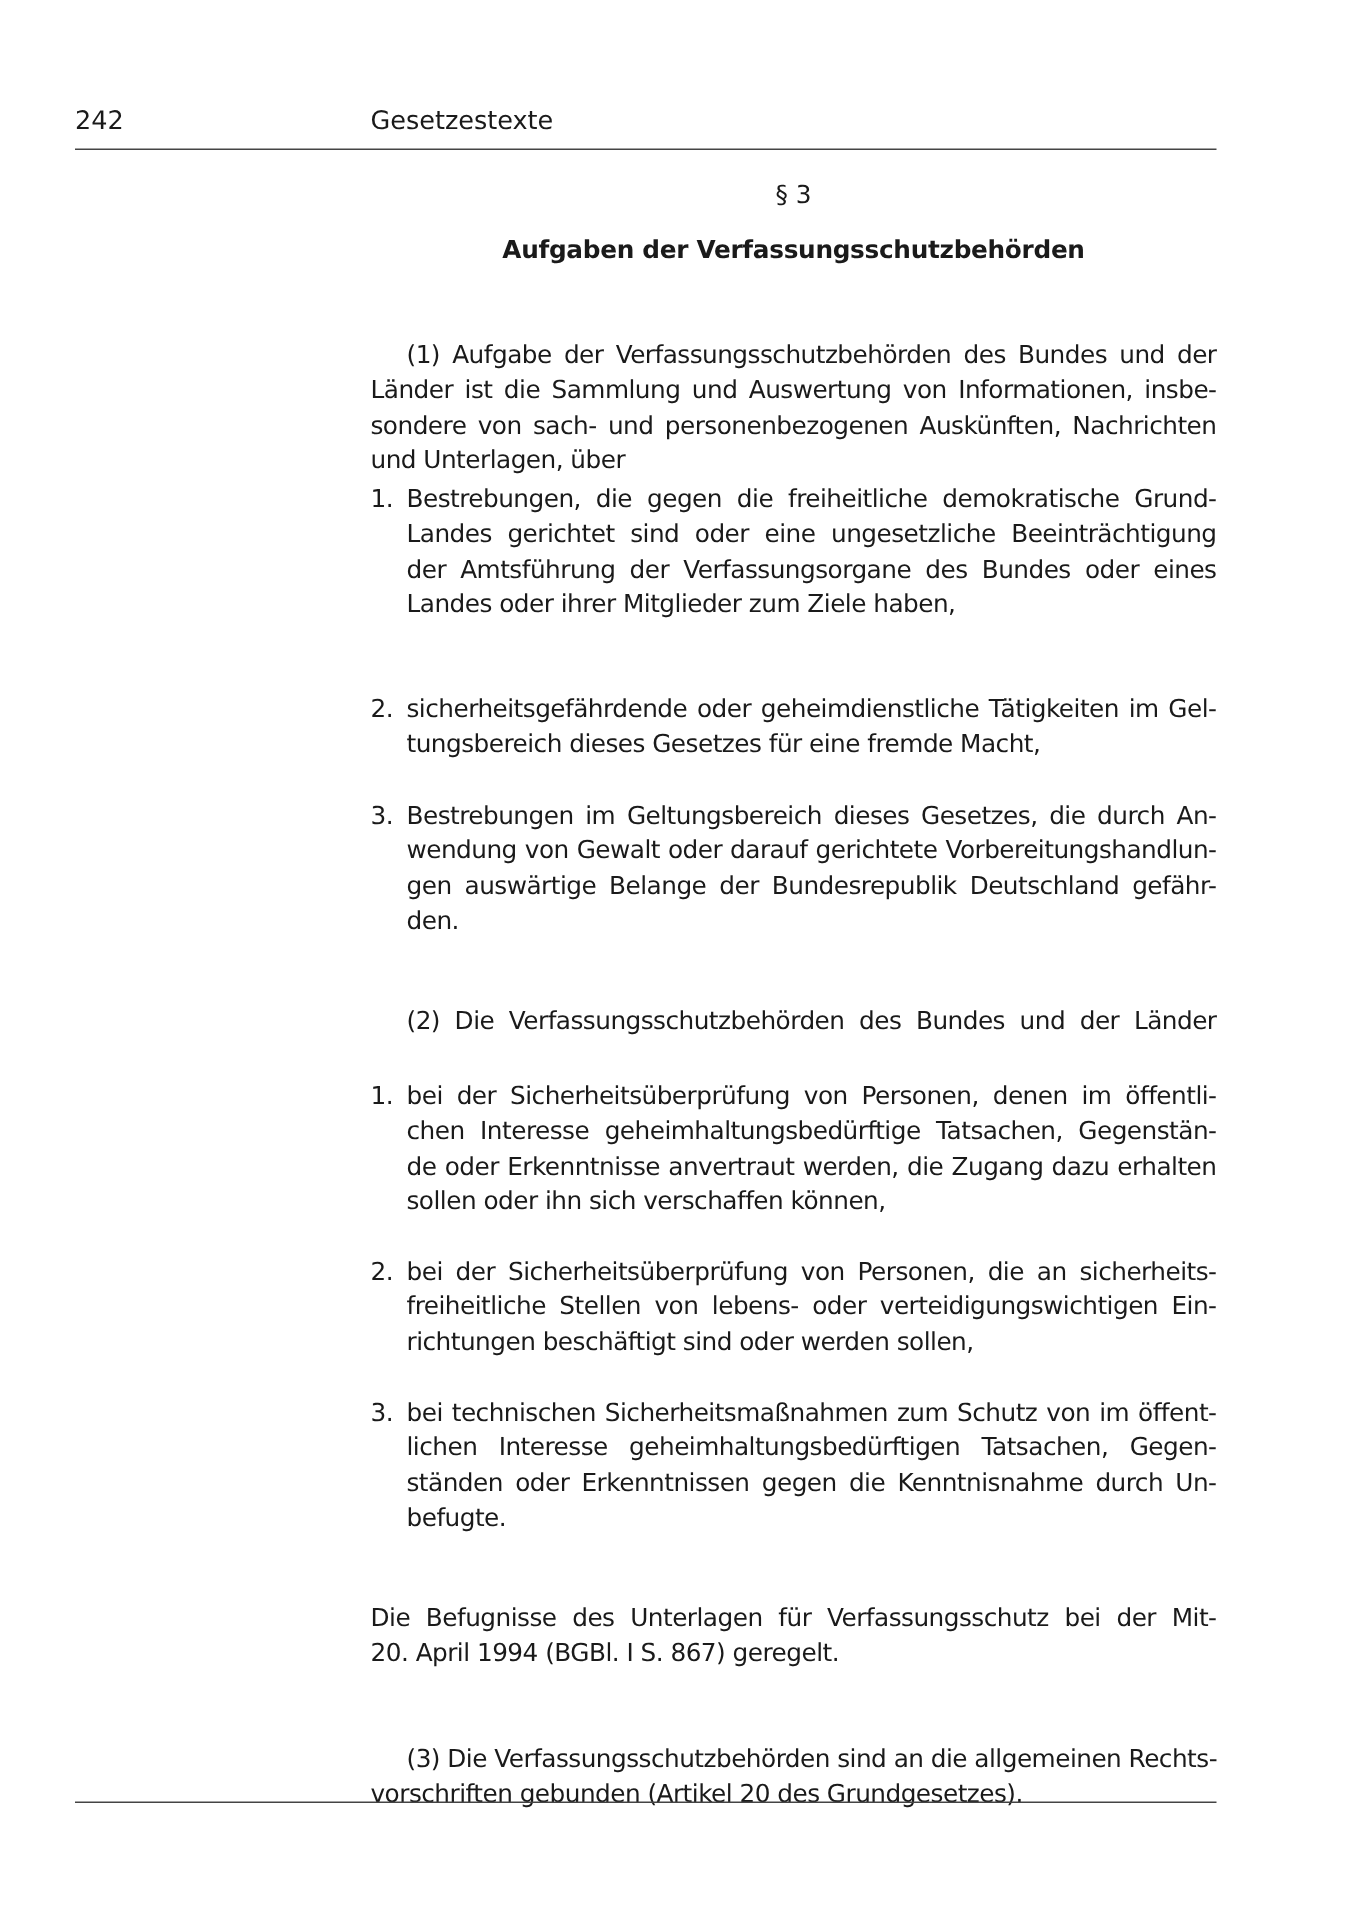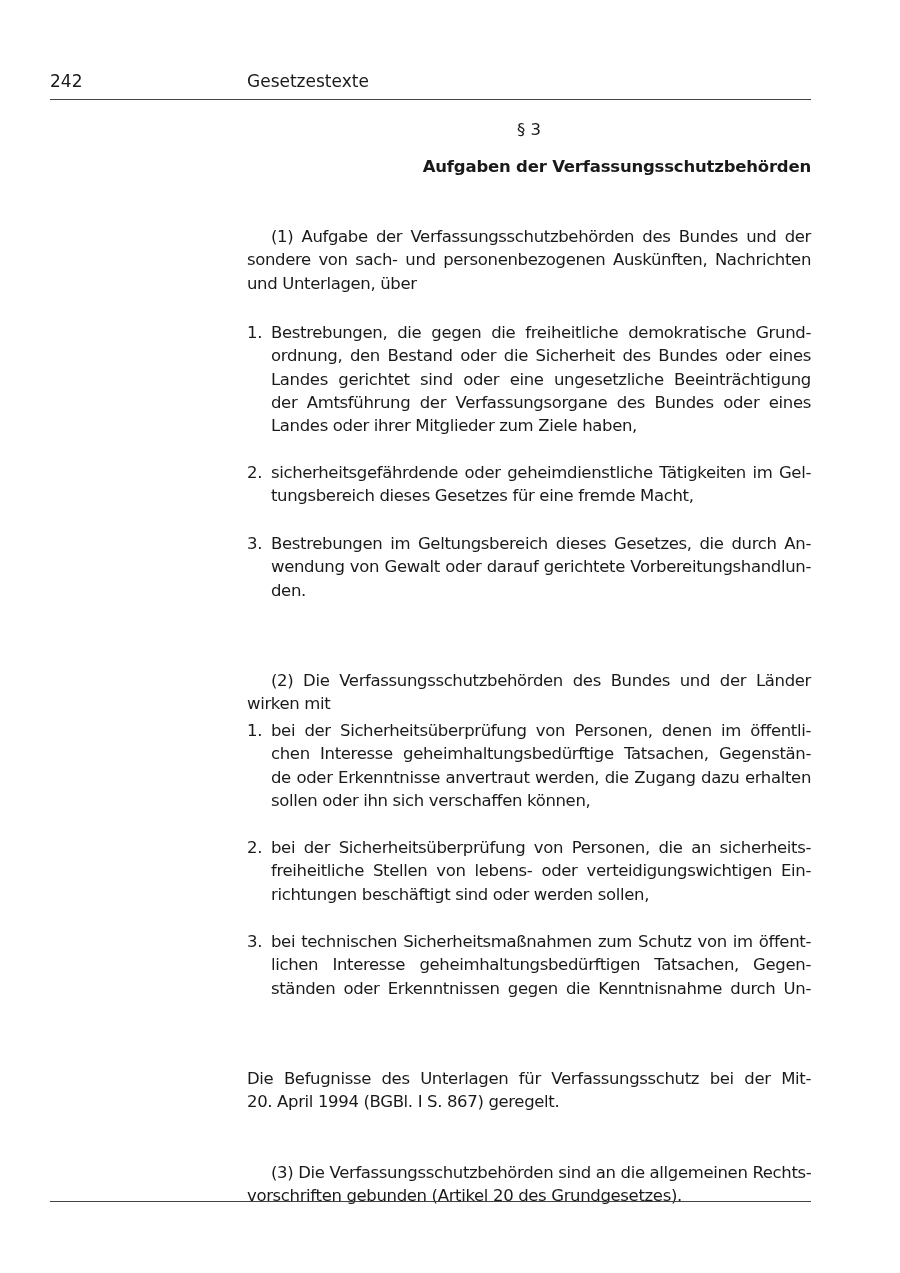--- a/index.html
+++ b/index.html
@@ -7,76 +7,76 @@
     width: 900px; height: 1273px; position: relative; overflow: hidden;
     font-family: "DejaVu Sans", "Liberation Sans", sans-serif;
     color: #1a1a1a;
   }
   .page-number { position: absolute; left: 50px; top: 71px; font-size: 17px; }
   .running-head { position: absolute; left: 247px; top: 71px; font-size: 17px; }
   .rule { position: absolute; left: 50px; width: 761px; height: 1px; background: #444; }
   .rule.top { top: 99px; }
   .rule.bottom { top: 1201px; }
   .section-number { position: absolute; left: 247px; width: 564px; top: 120px; text-align: center; font-size: 16.5px; padding-left: 0; }
-  .section-title { position: absolute; left: 247px; width: 564px; top: 157px; text-align: right; font-size: 16.5px; font-weight: bold; letter-spacing: -0.2px; }
+  .section-title { position: absolute; left: 247px; width: 564px; top: 157px; text-align: center; font-size: 16.5px; font-weight: bold; letter-spacing: -0.2px; }
   .text-block { position: absolute; left: 247px; width: 564px; font-size: 16.5px; line-height: 23.3px; letter-spacing: -0.35px; margin-top: 20px; }
   .line { display: block; white-space: nowrap; height: 23.3px; text-align: justify; text-align-last: justify; }
   .line.last { text-align-last: left; }
   .indent { padding-left: 24px; }
   .list-item { position: absolute; left: 247px; width: 564px; font-size: 16.5px; line-height: 23.3px; letter-spacing: -0.35px; }
   .list-item .num { position: absolute; left: 0; top: 0; }
   .list-item .body { margin-left: 24px; }
 </style>
 </head>
 <body>
 
 <div class="page-number">242</div>
 <div class="running-head">Gesetzestexte</div>
 <div class="rule top"></div>
 
 <div class="section-number">§ 3</div>
 <div class="section-title">Aufgaben der Verfassungsschutzbehörden</div>
 
 <div class="text-block" style="top:205px;">
   <span class="line indent">(1)  Aufgabe der Verfassungsschutzbehörden des Bundes und der</span>
+  <span class="line">Länder ist die Sammlung und Auswertung von Informationen, insbe-</span>
   <span class="line">sondere von sach- und personenbezogenen Auskünften, Nachrichten</span>
   <span class="line last">und Unterlagen, über</span>
 </div>
 
 <div class="list-item" style="top:321px;">
   <span class="num">1.</span>
   <div class="body">
     <span class="line">Bestrebungen, die gegen die freiheitliche demokratische Grund-</span>
-    <span class="line">ordnung, den Bestand oder die Sicherheit des Bundes oder eines</span>
     <span class="line">Landes gerichtet sind oder eine ungesetzliche Beeinträchtigung</span>
     <span class="line">der Amtsführung der Verfassungsorgane des Bundes oder eines</span>
     <span class="line last">Landes oder ihrer Mitglieder zum Ziele haben,</span>
   </div>
 </div>
 
 <div class="list-item" style="top:461px;">
   <span class="num">2.</span>
   <div class="body">
     <span class="line">sicherheitsgefährdende oder geheimdienstliche Tätigkeiten im Gel-</span>
     <span class="line last">tungsbereich dieses Gesetzes für eine fremde Macht,</span>
   </div>
 </div>
 
 <div class="list-item" style="top:532px;">
   <span class="num">3.</span>
   <div class="body">
     <span class="line">Bestrebungen im Geltungsbereich dieses Gesetzes, die durch An-</span>
     <span class="line">wendung von Gewalt oder darauf gerichtete Vorbereitungshandlun-</span>
+    <span class="line">gen auswärtige Belange der Bundesrepublik Deutschland gefähr-</span>
     <span class="line last">den.</span>
   </div>
 </div>
 
 <div class="text-block" style="top:649px;">
   <span class="line indent">(2)  Die Verfassungsschutzbehörden des Bundes und der Länder</span>
-  <span class="line last">wirken mit</span>
 </div>
 
 <div class="list-item" style="top:719px;">
   <span class="num">1.</span>
   <div class="body">
     <span class="line">bei der Sicherheitsüberprüfung von Personen, denen im öffentli-</span>
     <span class="line">chen Interesse geheimhaltungsbedürftige Tatsachen, Gegenstän-</span>
     <span class="line">de oder Erkenntnisse anvertraut werden, die Zugang dazu erhalten</span>
     <span class="line last">sollen oder ihn sich verschaffen können,</span>
   </div>
@@ -90,20 +90,21 @@
     <span class="line last">richtungen beschäftigt sind oder werden sollen,</span>
   </div>
 </div>
 
 <div class="list-item" style="top:930px;">
   <span class="num">3.</span>
   <div class="body">
     <span class="line">bei technischen Sicherheitsmaßnahmen zum Schutz von im öffent-</span>
     <span class="line">lichen Interesse geheimhaltungsbedürftigen Tatsachen, Gegen-</span>
     <span class="line">ständen oder Erkenntnissen gegen die Kenntnisnahme durch Un-</span>
+    <span class="line last">befugte.</span>
   </div>
 </div>
 
 <div class="text-block" style="top:1047px;">
   <span class="line">Die Befugnisse des Unterlagen für Verfassungsschutz bei der Mit-</span>
   <span class="line last">20. April 1994 (BGBl. I S. 867) geregelt.</span>
 </div>
 
 <div class="text-block" style="top:1141px;">
   <span class="line indent">(3)  Die Verfassungsschutzbehörden sind an die allgemeinen Rechts-</span>

